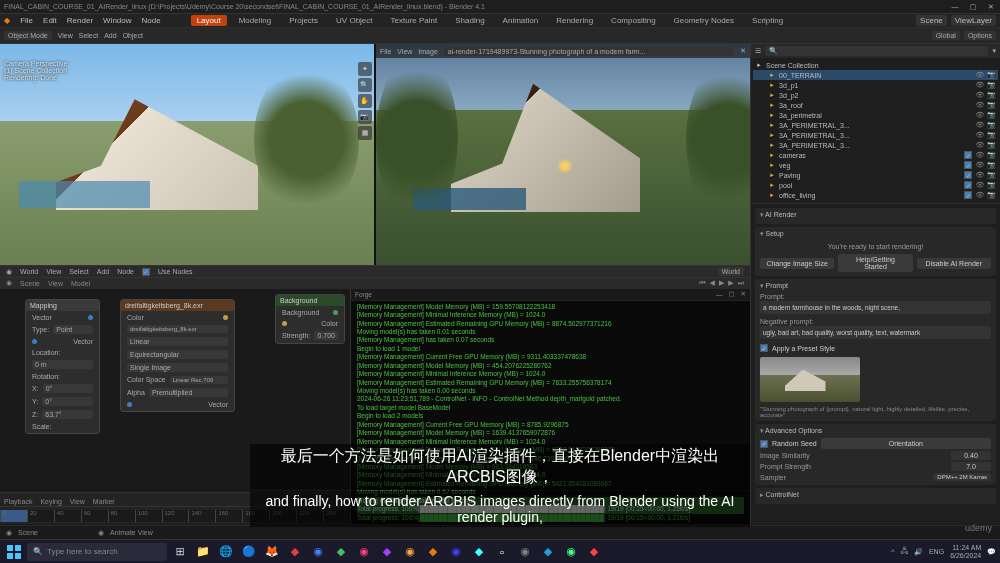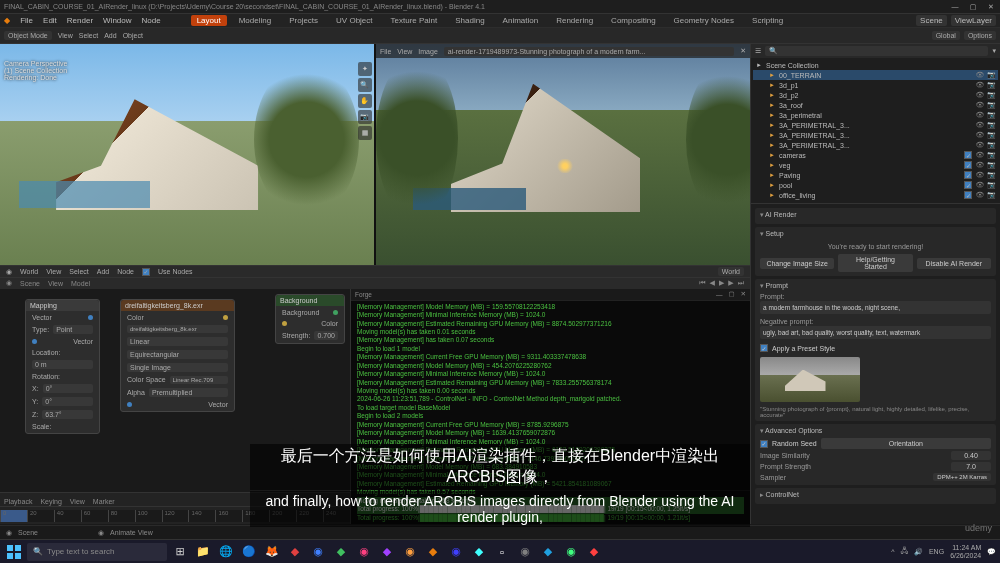--- a/index.html
+++ b/index.html
@@ -599,21 +599,21 @@
   <div class="tb-start">
     <svg width="14" height="14">
         <rect x="0" y="0" width="6" height="6" fill="#4cc2ff"></rect>
         <rect x="8" y="0" width="6" height="6" fill="#4cc2ff"></rect>
         <rect x="0" y="8" width="6" height="6" fill="#4cc2ff"></rect>
         <rect x="8" y="8" width="6" height="6" fill="#4cc2ff"></rect>
       </svg>
   </div>
   <div class="tb-search">
     <span>🔍</span>
-    <span>Type text to search</span>
+    <span>Type here to search</span>
   </div>
   <div class="tb-icon">⊞</div>
   <div class="tb-icon" style="color:#f0c040">📁</div>
   <div class="tb-icon" style="color:#4cc2ff">🌐</div>
   <div class="tb-icon">🔵</div>
   <div class="tb-icon" style="color:#ff8020">🦊</div>
   <div class="tb-icon" style="color:#e04040">◆</div>
   <div class="tb-icon" style="color:#4080ff">◉</div>
   <div class="tb-icon" style="color:#40c060">◆</div>
   <div class="tb-icon" style="color:#ff4080">◉</div>

